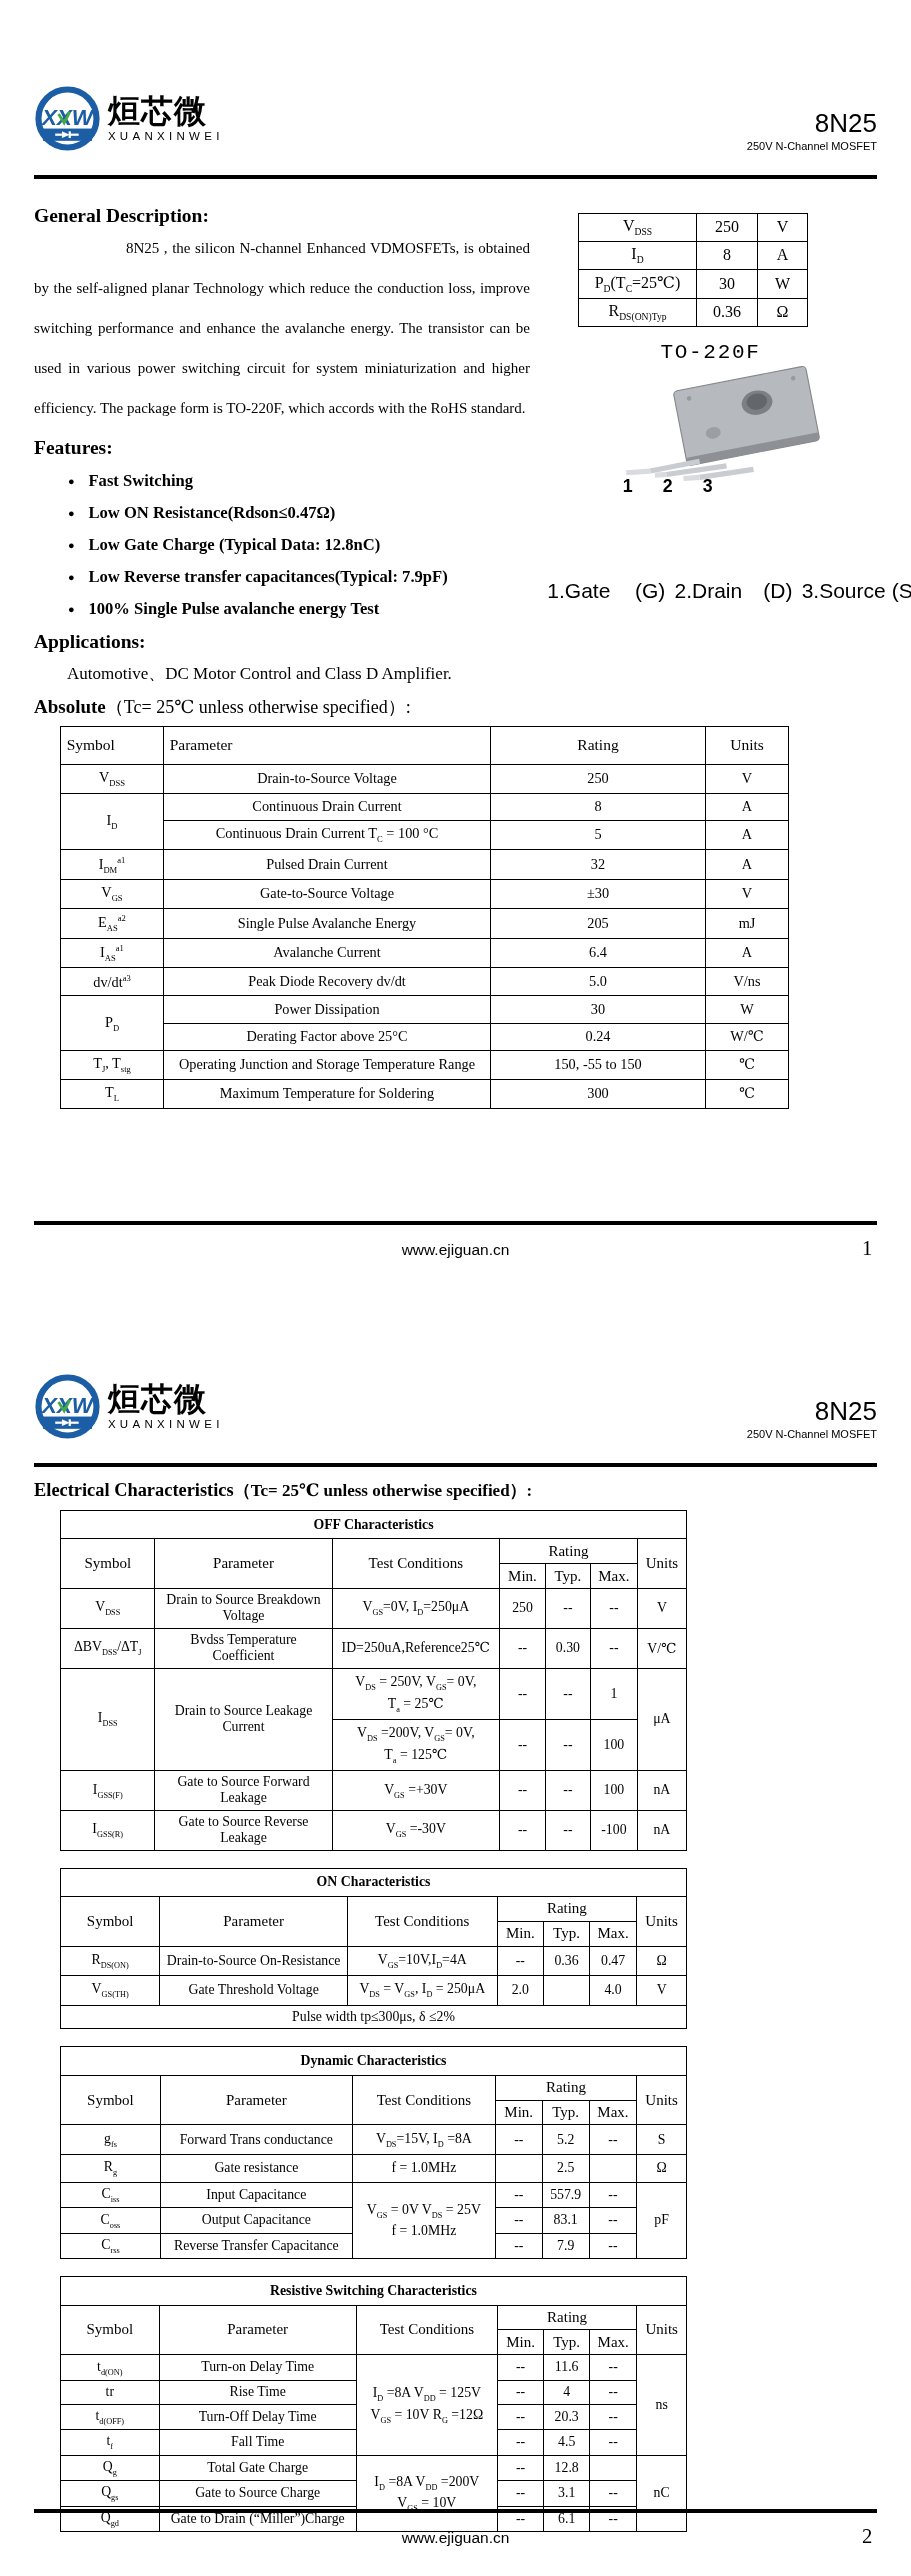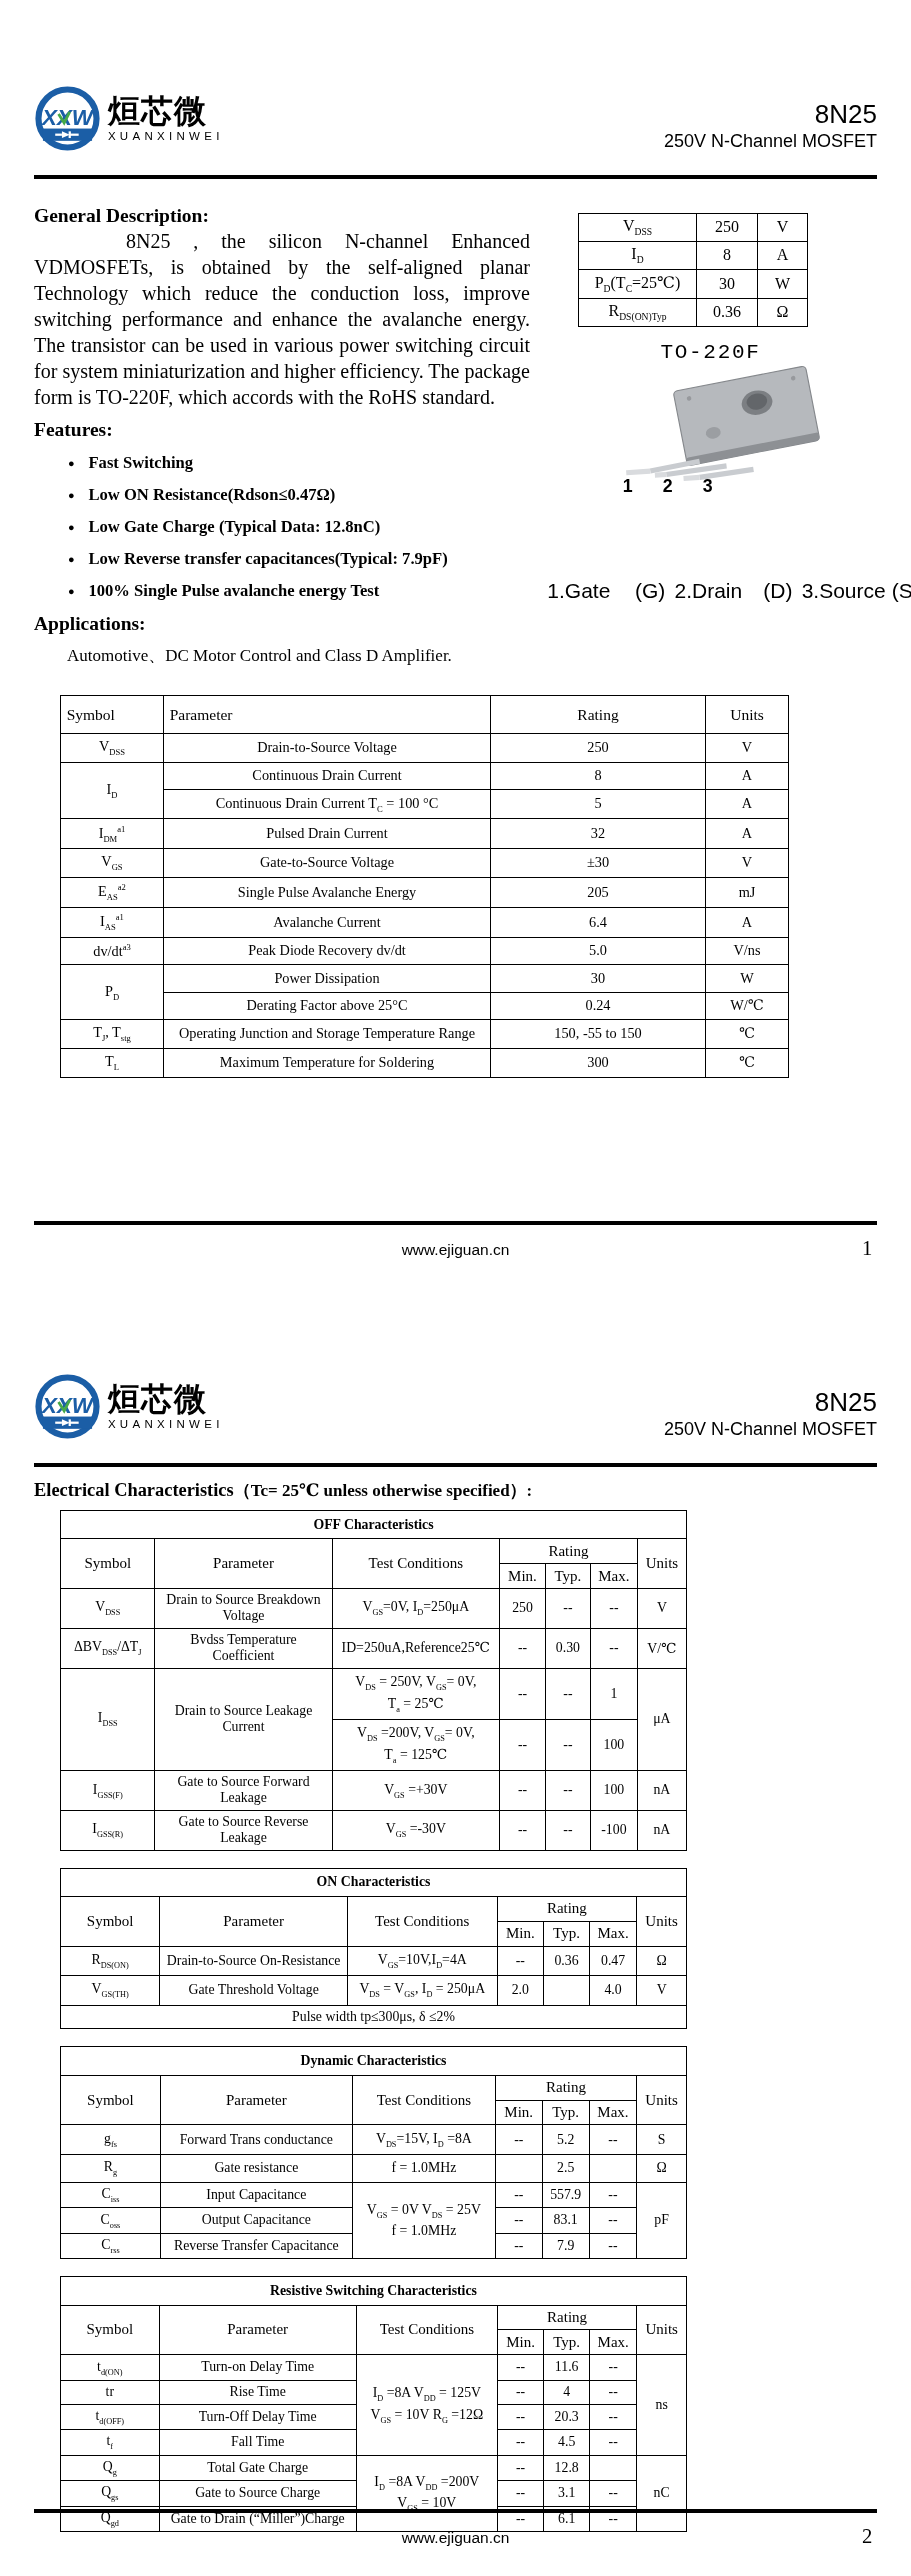--- a/index.html
+++ b/index.html
@@ -17,29 +17,29 @@
     border-bottom:4px solid #000;
     display:flex; justify-content:space-between; align-items:flex-end;
   }
   .logo{ display:flex; align-items:center; gap:6.9px; }
   .logo svg{ width:67px; height:67px; display:block; }
   .logo-text{ display:flex; flex-direction:column; }
   .logo-zh{ font-family:"Liberation Sans",sans-serif; font-weight:bold; font-size:32px; line-height:1.05; letter-spacing:1.1px; }
   .logo-en{ font-family:"Liberation Sans",sans-serif; font-size:11.5px; letter-spacing:4.3px; margin-top:1.7px; }
   .title-block{ text-align:right; font-family:"Liberation Sans",sans-serif; }
   .part-number{ font-size:26px; line-height:1.1; }
-  .subtitle{ font-size:18px; margin-top:2.3px; }
+  .subtitle{ font-size:11px; margin-top:2.3px; }
 
   
   .page1-body{ display:flex; margin:26px 34px 0; gap:15px; }
   .col-left{ width:496px; }
   .col-right{ width:331px; }
 
   .sec-h{ font-size:19.5px; font-weight:bold; margin:0; }
-  .gd-text{ font-size:20px; line-height:26px; text-align:justify; text-indent:92px; margin:1.1px 0 0; }
+  .gd-text{ font-size:15px; line-height:40px; text-align:justify; text-indent:92px; margin:1.1px 0 0; }
   .features-h{ margin-top:9.2px; }
   .feat-item{ display:flex; align-items:baseline; font-weight:bold; font-size:16.6px; margin:12px 0 0 34px; }
   .feat-item .bullet{ font-size:11px; margin-right:13.8px; position:relative; top:-1.7px; }
   .apps-h{ margin-top:11.5px; }
   .apps-text{ font-size:17px; margin:9.2px 0 0 33px; }
 
   
   table{ border-collapse:collapse; background:#fff; }
   .dt{ border:1.7px solid #000; }
   .dt td,.dt th{ border:1.1px solid #000; vertical-align:middle; }
@@ -230,20 +230,21 @@
           <div class="legend-row">
             <span>3.Source</span>
             <span>(S)</span>
           </div>
         </div>
       </div>
     </div>
   </div>
 
   <div class="abs-sec">
+    <h3 class="abs-h"><b>Absolute</b><span>（Tc= 25℃  unless otherwise specified）:</span></h3>
     <table class="abs-table dt">
       <colgroup>
           <col style="width:103px">
           <col style="width:327px">
           <col style="width:215px">
           <col style="width:83px">
         </colgroup>
       <thead>
         <tr>
           <th class="al">Symbol</th>

